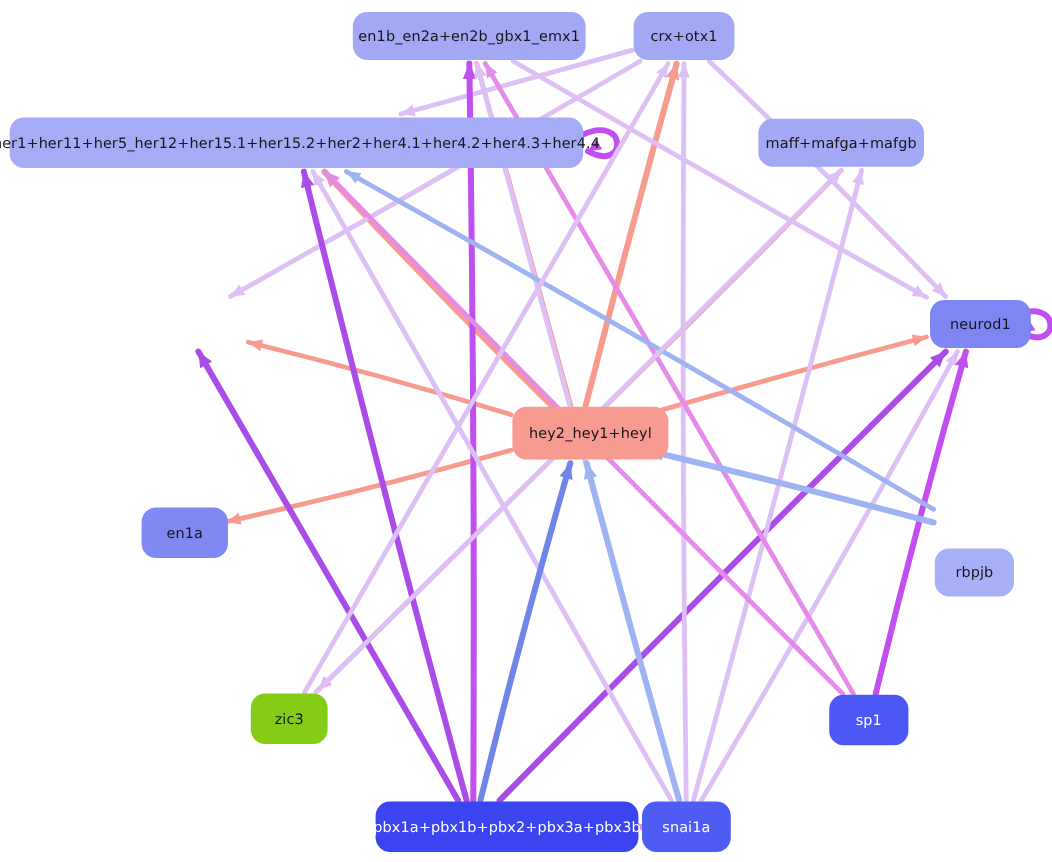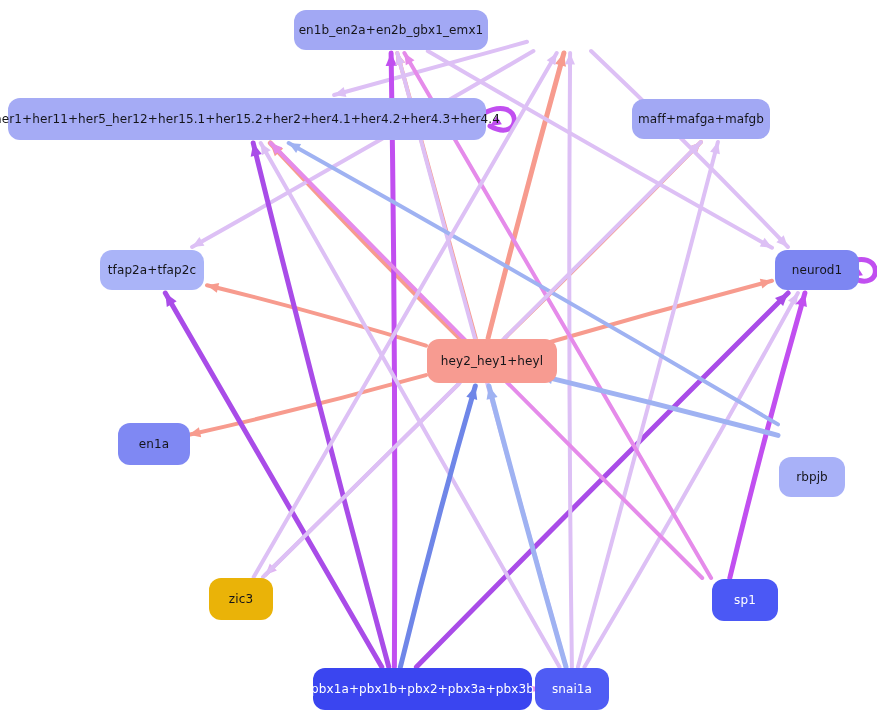--- a/index.html
+++ b/index.html
@@ -177,45 +177,45 @@
         <polygon points="556.7,53.0 555.4,65.3 546.7,60.3" fill="#ddc0f5"></polygon>
       </g>
       <g>
         <path d="M 263.1 577.0 Q 483.1 360.6 700.9 142.0" stroke="#ddc0f5" stroke-width="4" fill="none" stroke-linecap="round"></path>
         <polygon points="700.9,142.0 696.4,153.6 689.3,146.5" fill="#ddc0f5"></polygon>
       </g>
     </svg>
 <div class="node" style="left: 294px; top: 10px; width: 194px; height: 40px; background: rgb(162, 168, 244); color: rgb(21, 21, 26);">
       <span>en1b_en2a+en2b_gbx1_emx1</span>
     </div>
+    <div class="node" style="left: 528px; top: 10px; width: 84px; height: 40px; background: rgb(162, 168, 244); color: rgb(21, 21, 26);">
+      <span>crx+otx1</span>
+    </div>
     <div class="node" style="left: 8px; top: 98px; width: 478px; height: 42px; background: rgb(165, 171, 245); color: rgb(21, 21, 26);">
       <span>her1+her11+her5_her12+her15.1+her15.2+her2+her4.1+her4.2+her4.3+her4.4</span>
     </div>
     <div class="node" style="left: 632px; top: 99px; width: 138px; height: 40px; background: rgb(162, 168, 244); color: rgb(21, 21, 26);">
       <span>maff+mafga+mafgb</span>
     </div>
-    <div class="node" style="left: 100px; top: 250px; width: 104px; height: 40px; background: rgb(170, 180, 248); color: rgb(21, 21, 26);">
-      <span>tfap2a+tfap2c</span>
-    </div>
     <div class="node" style="left: 775px; top: 250px; width: 84px; height: 40px; background: rgb(125, 134, 242); color: rgb(21, 21, 26);">
       <span>neurod1</span>
     </div>
     <div class="node" style="left: 427px; top: 339px; width: 130px; height: 44px; background: rgb(247, 155, 145); color: rgb(21, 21, 26);">
       <span>hey2_hey1+heyl</span>
     </div>
     <div class="node" style="left: 118px; top: 423px; width: 72px; height: 42px; background: rgb(127, 136, 243); color: rgb(21, 21, 26);">
       <span>en1a</span>
     </div>
     <div class="node" style="left: 779px; top: 424px; width: 66px; height: 40px; background: rgb(168, 177, 248); color: rgb(21, 21, 26); margin-top: 33px;">
       <span>rbpjb</span>
     </div>
-    <div class="node" style="left: 209px; top: 578px; width: 64px; height: 42px; background: #eab308; color: rgb(21, 21, 26);">
+    <div class="node" style="left: 209px; top: 578px; width: 64px; height: 42px; background: #84cc16; color: rgb(21, 21, 26);">
       <span>zic3</span>
     </div>
-    <div class="node" style="left: 691px; top: 579px; width: 66px; height: 42px; background: rgb(75, 88, 245); color: rgb(255, 255, 255); margin-left: 21px;">
+    <div class="node" style="left: 691px; top: 579px; width: 66px; height: 42px; background: rgb(75, 88, 245); color: rgb(255, 255, 255);">
       <span>sp1</span>
     </div>
     <div class="node" style="left: 285px; top: 668px; width: 219px; height: 42px; background: rgb(58, 69, 240); color: rgb(255, 255, 255); margin-left: 28px;">
       <span>pbx1a+pbx1b+pbx2+pbx3a+pbx3b</span>
     </div>
     <div class="node" style="left: 535px; top: 668px; width: 74px; height: 42px; background: rgb(79, 92, 244); color: rgb(255, 255, 255);">
       <span>snai1a</span>
     </div>
   </div>
 

